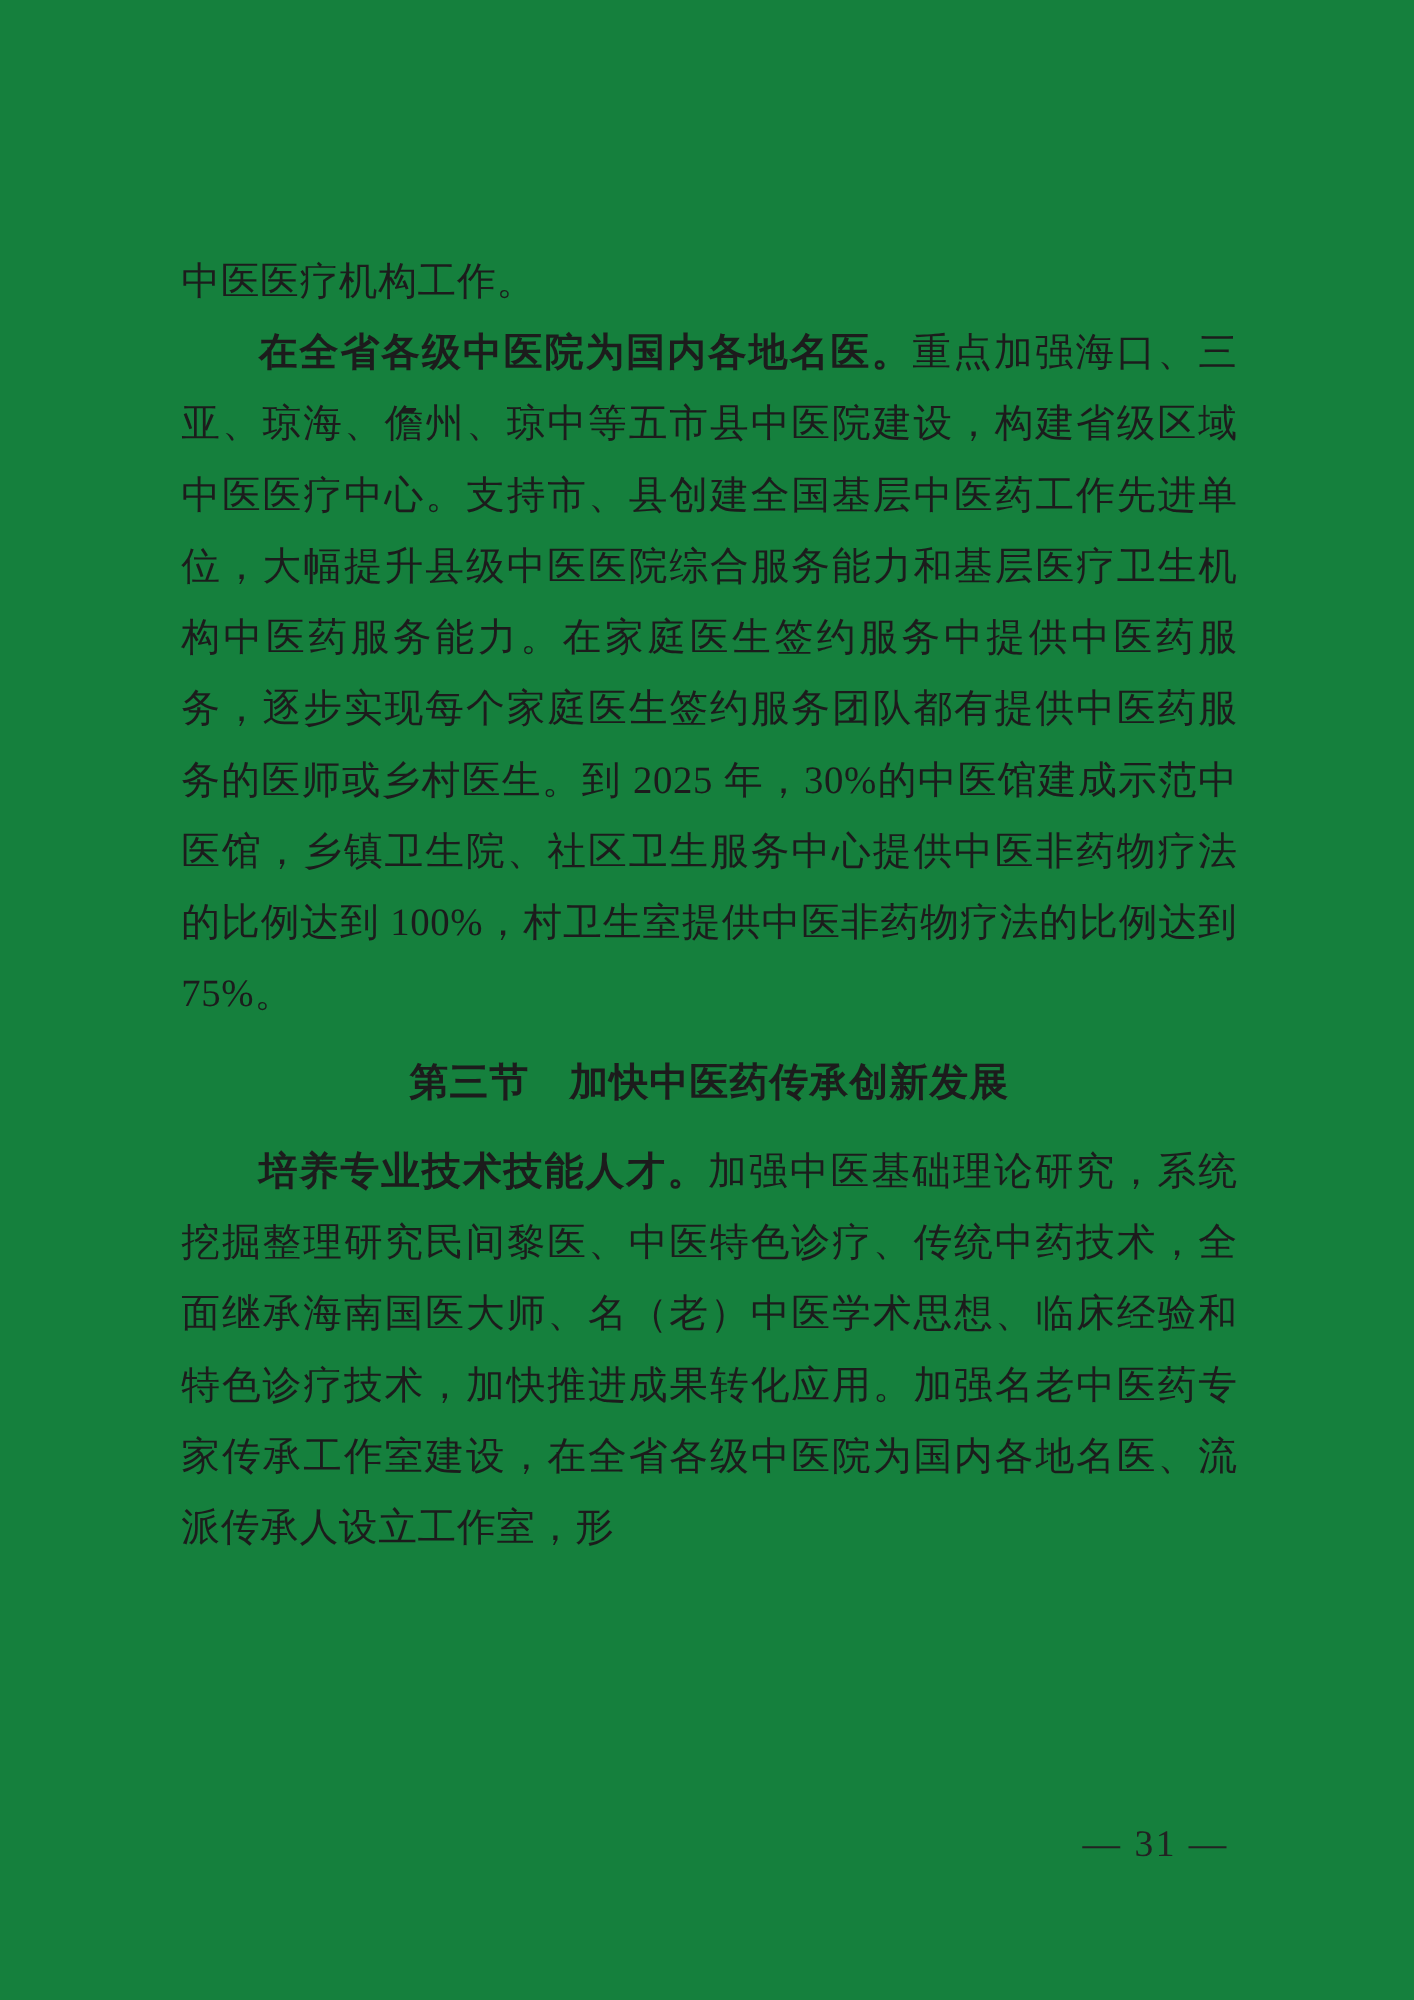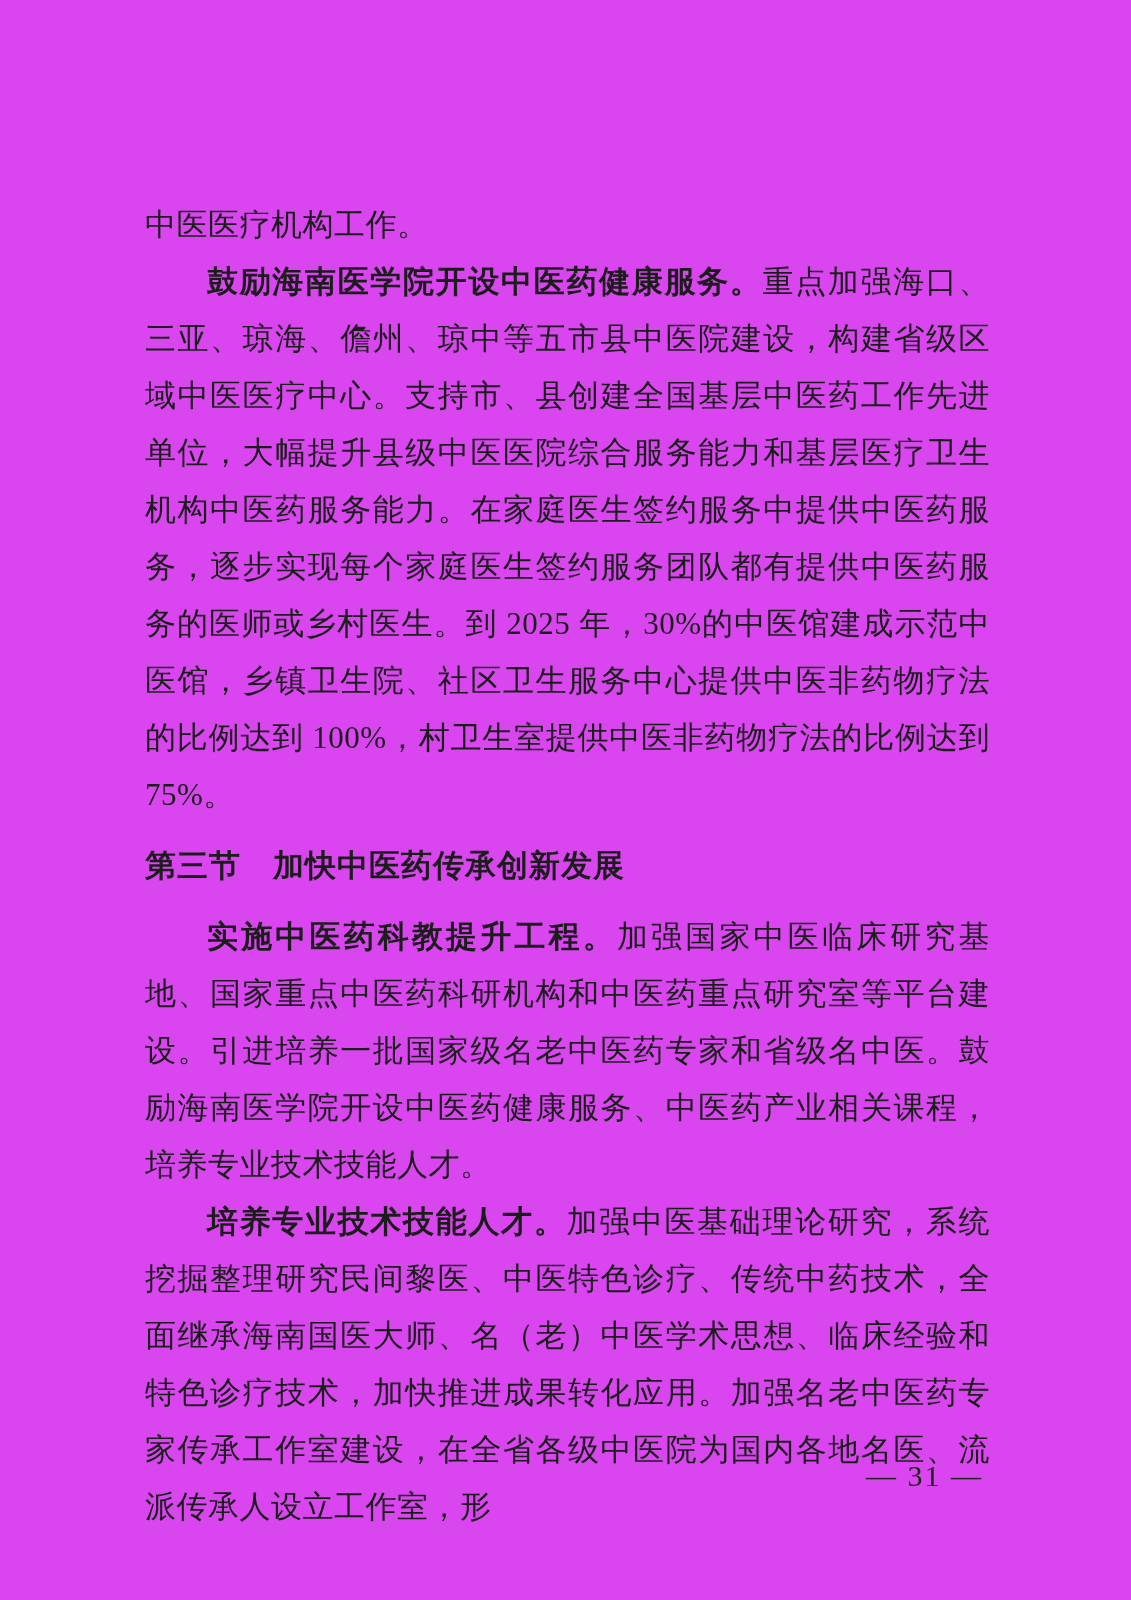--- a/index.html
+++ b/index.html
@@ -4,21 +4,21 @@
 <style>
   html, body {
     margin: 0;
     padding: 0;
     background: #e8e8e8;
   }
   .page {
     position: relative;
     width: 1131px;
     height: 1600px;
-    background: #d946ef;
+    background: #15803d;
     overflow: hidden;
     font-family: "Liberation Serif", "DejaVu Serif", serif;
     color: #1c1c1c;
   }
   .content {
     position: absolute;
     left: 145px;
     top: 196px;
     width: 845px;
   }
@@ -32,39 +32,39 @@
   }
   .para.indent {
     text-indent: 2em;
   }
   .bold {
     font-weight: bold;
   }
   .heading {
     font-size: 31px;
     line-height: 57px;
+    text-align: center;
     font-weight: bold;
     letter-spacing: 1px;
     margin: 14px 0;
   }
   .page-number {
     position: absolute;
     top: 1456px;
     right: 148px;
     font-size: 30px;
     line-height: 40px;
     letter-spacing: 2px;
     color: #222222;
   }
 </style>
 </head>
 <body>
 
 <div class="page">
   <div class="content">
       <p class="para"><span>中医医疗机构工作。</span></p>
-      <p class="para indent"><span class="bold">鼓励海南医学院开设中医药健康服务。</span><span>重点加强海口、三亚、琼海、儋州、琼中等五市县中医院建设，构建省级区域中医医疗中心。支持市、县创建全国基层中医药工作先进单位，大幅提升县级中医医院综合服务能力和基层医疗卫生机构中医药服务能力。在家庭医生签约服务中提供中医药服务，逐步实现每个家庭医生签约服务团队都有提供中医药服务的医师或乡村医生。到 2025 年，30%的中医馆建成示范中医馆，乡镇卫生院、社区卫生服务中心提供中医非药物疗法的比例达到 100%，村卫生室提供中医非药物疗法的比例达到 75%。</span></p>
+      <p class="para indent"><span class="bold">在全省各级中医院为国内各地名医。</span><span>重点加强海口、三亚、琼海、儋州、琼中等五市县中医院建设，构建省级区域中医医疗中心。支持市、县创建全国基层中医药工作先进单位，大幅提升县级中医医院综合服务能力和基层医疗卫生机构中医药服务能力。在家庭医生签约服务中提供中医药服务，逐步实现每个家庭医生签约服务团队都有提供中医药服务的医师或乡村医生。到 2025 年，30%的中医馆建成示范中医馆，乡镇卫生院、社区卫生服务中心提供中医非药物疗法的比例达到 100%，村卫生室提供中医非药物疗法的比例达到 75%。</span></p>
       <p class="heading"><span class="bold">第三节　加快中医药传承创新发展</span></p>
-      <p class="para indent"><span class="bold">实施中医药科教提升工程。</span><span>加强国家中医临床研究基地、国家重点中医药科研机构和中医药重点研究室等平台建设。引进培养一批国家级名老中医药专家和省级名中医。鼓励海南医学院开设中医药健康服务、中医药产业相关课程，培养专业技术技能人才。</span></p>
       <p class="para indent"><span class="bold">培养专业技术技能人才。</span><span>加强中医基础理论研究，系统挖掘整理研究民间黎医、中医特色诊疗、传统中药技术，全面继承海南国医大师、名（老）中医学术思想、临床经验和特色诊疗技术，加快推进成果转化应用。加强名老中医药专家传承工作室建设，在全省各级中医院为国内各地名医、流派传承人设立工作室，形</span></p>
     </div>
   <div class="page-number">— 31 —</div>
 </div>
 
 </body></html>

